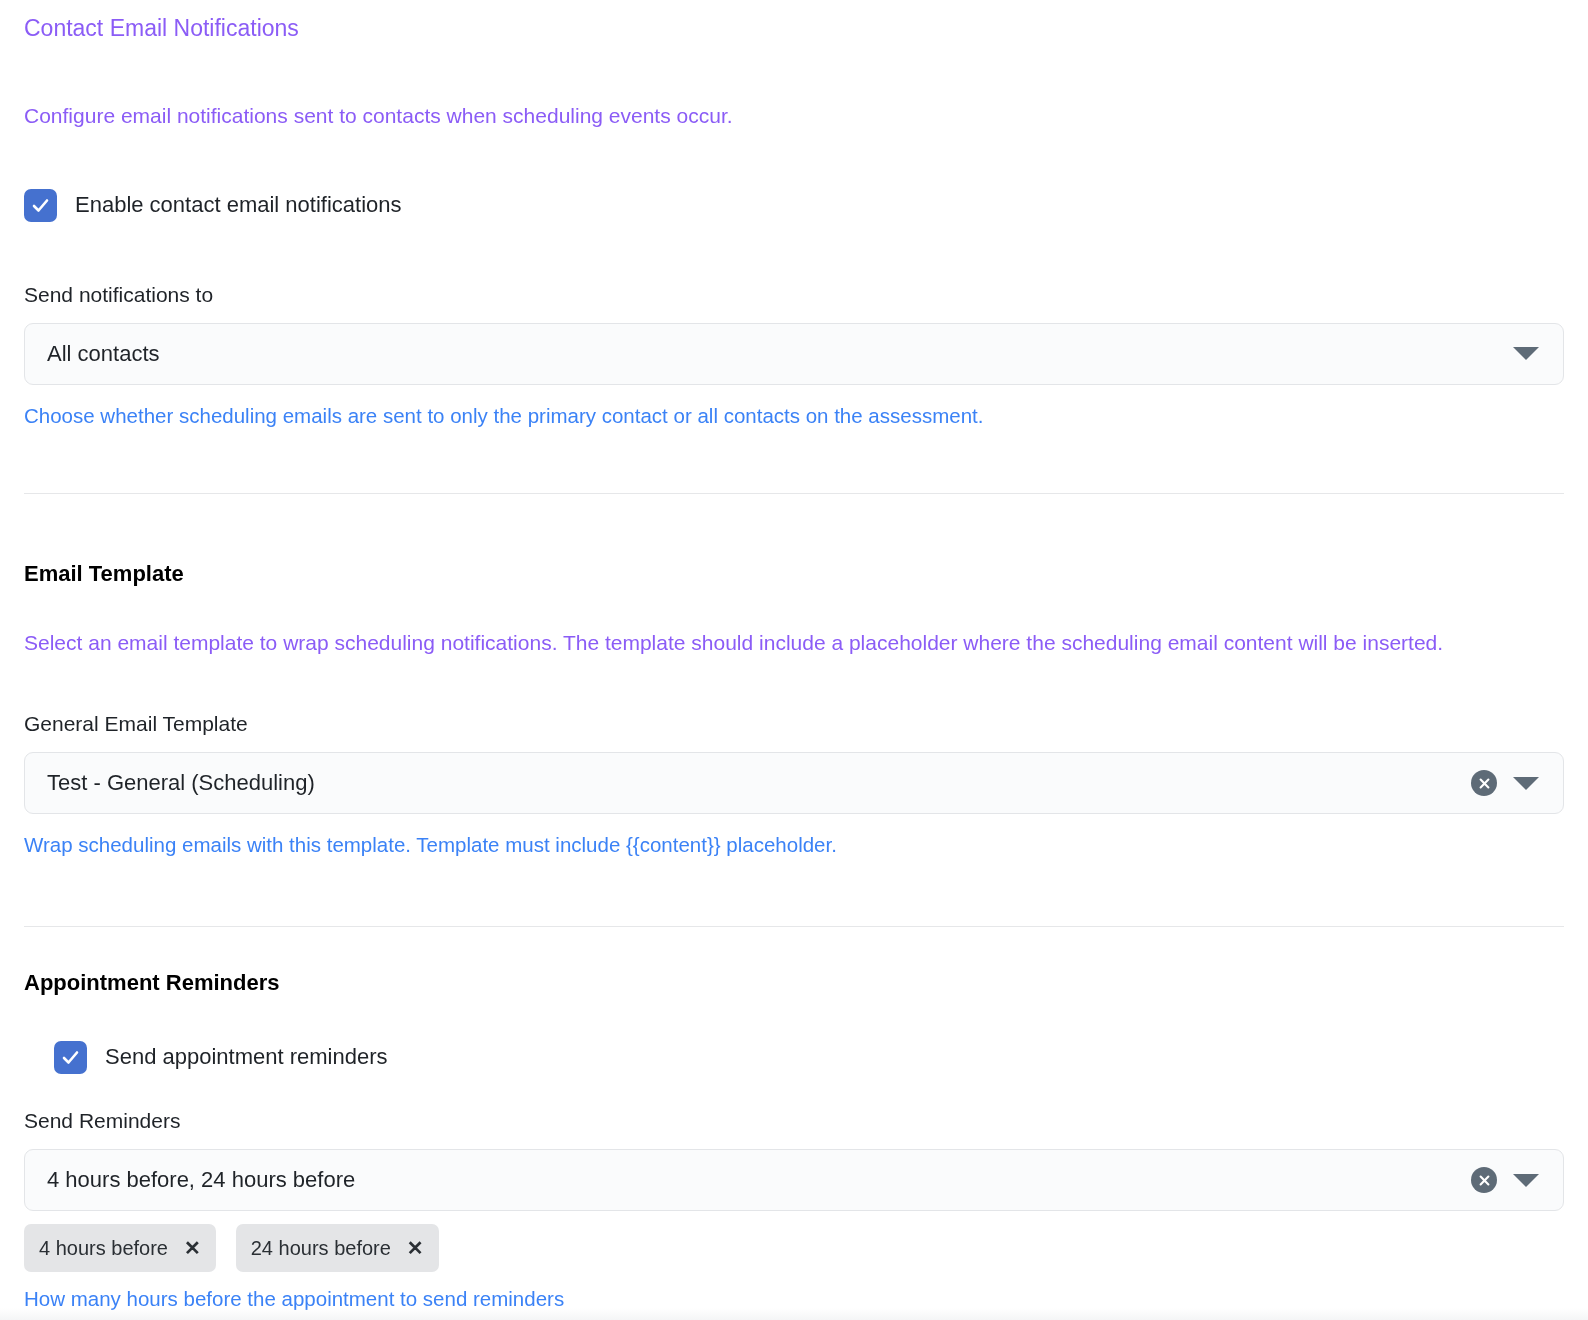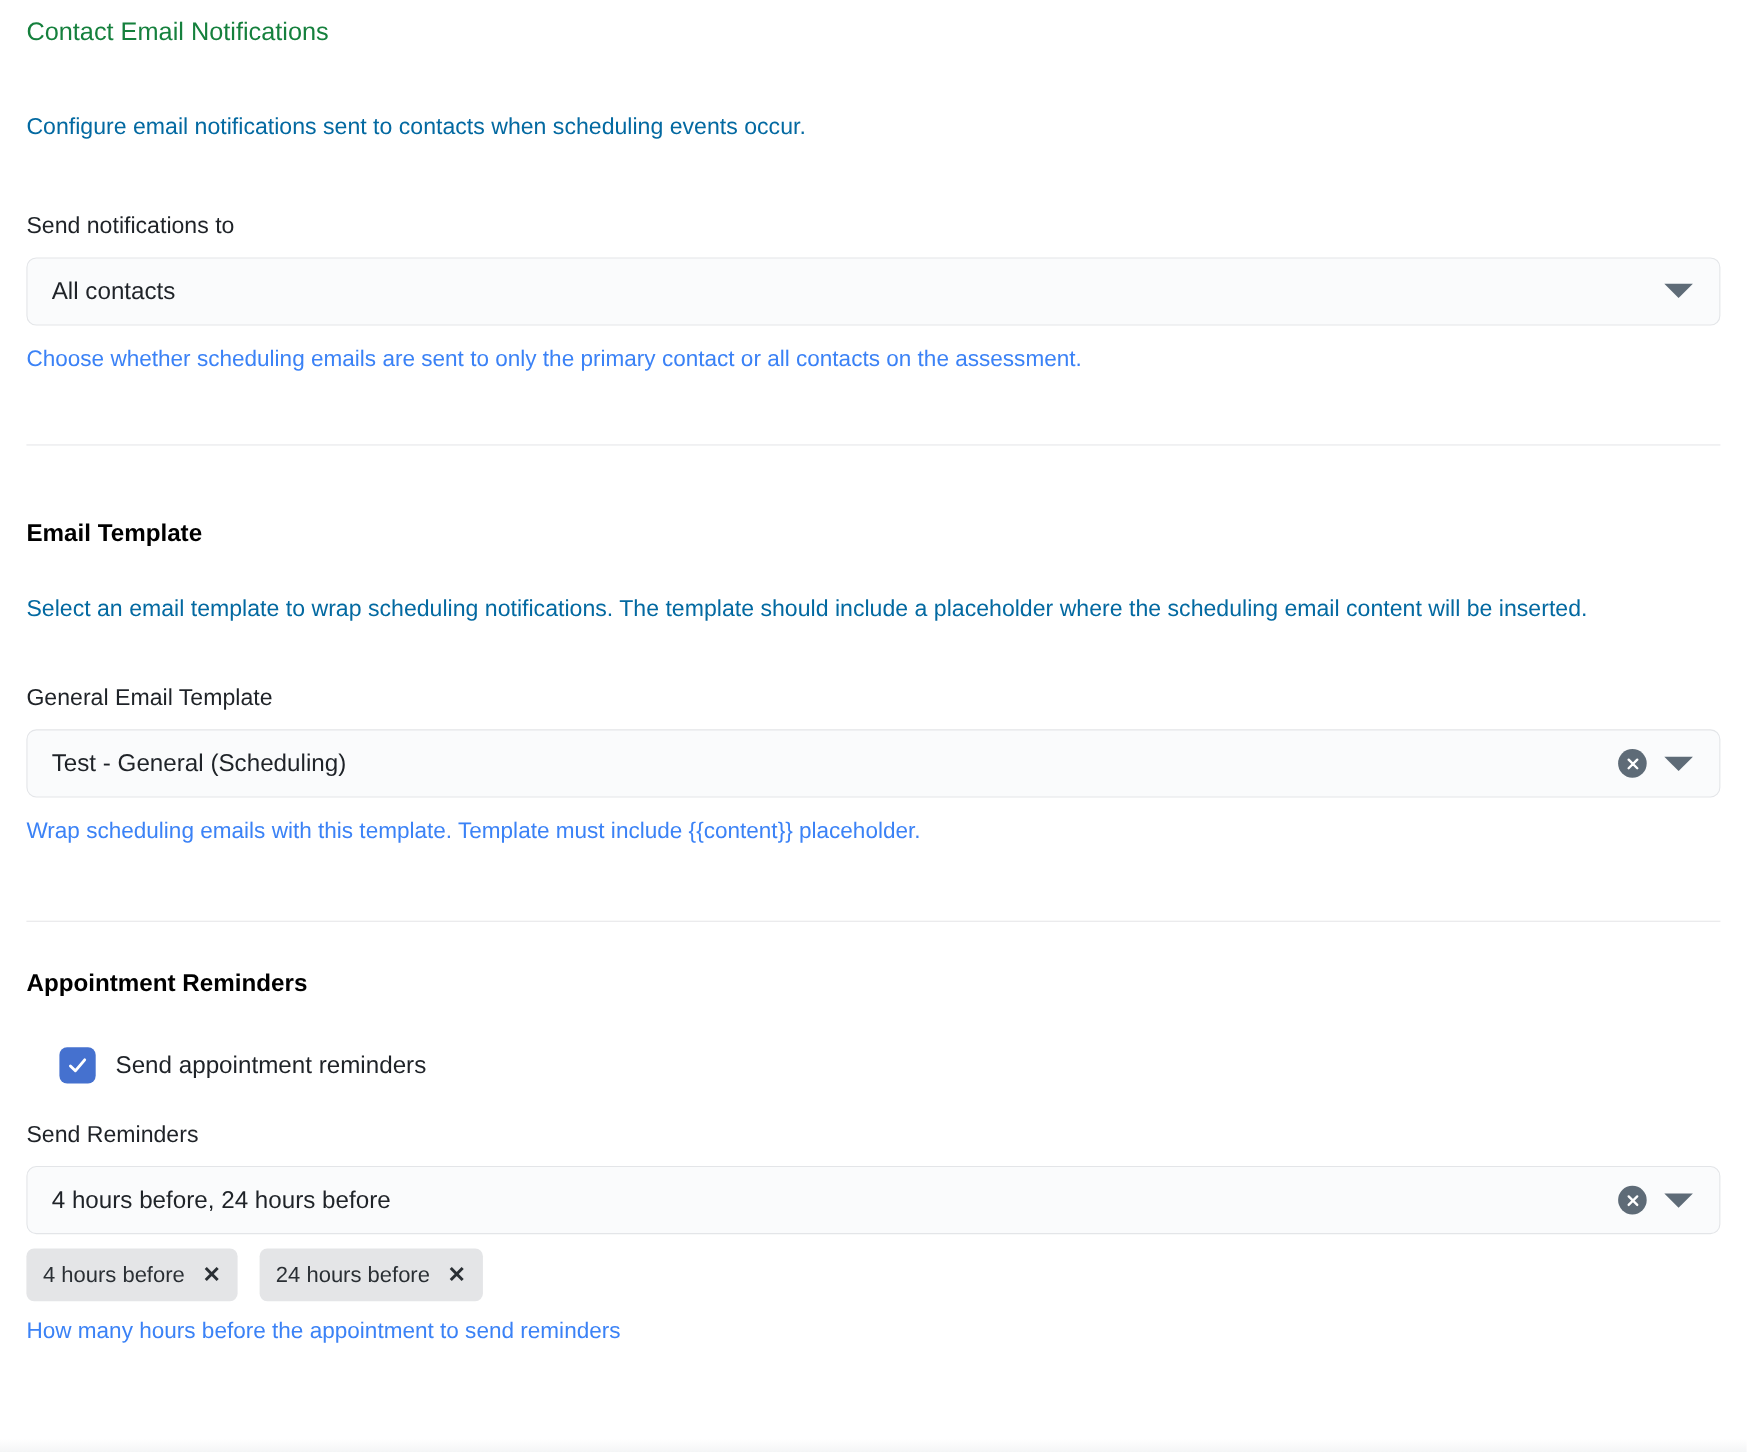--- a/index.html
+++ b/index.html
@@ -19,38 +19,38 @@
 
   .page {
     padding: 0 24px;
     width: 1588px;
   }
 
   
   .section-title-plain {
     font-size: 23px;
     font-weight: 400;
-    color: #15803d;
+    color: #8b5cf6;
     line-height: 1.2;
     margin: 0;
     padding-top: 15px;
   }
   .section-title-bold {
     font-size: 22px;
     font-weight: 700;
     color: #000000;
     line-height: 1.2;
     margin: 0;
   }
 
   
   .desc {
     font-size: 21px;
     font-weight: 400;
-    color: #0369a1;
+    color: #8b5cf6;
     line-height: 1.62;
     margin: 0;
     max-width: 1500px;
   }
   .helper {
     font-size: 20.5px;
     font-weight: 400;
     color: #3b82f6;
     line-height: 1.4;
     margin: 0;
@@ -199,20 +199,28 @@
 <body>
 
 <div class="page">
 
   <div>
 
     <h2 class="section-title-plain">Contact Email Notifications</h2>
 
     <p class="desc sp-desc1">Configure email notifications sent to contacts when scheduling events occur.</p>
 
+    <div class="check-row sp-check1">
+      <span class="checkbox">
+        <svg width="21" height="21" viewBox="0 0 21 21">
+          <path d="M4 11 L8.5 15.5 L17 5.5" stroke="#ffffff" stroke-width="2.6" fill="none" stroke-linecap="round" stroke-linejoin="round"></path>
+        </svg>
+      </span>
+      <span class="check-label">Enable contact email notifications</span>
+    </div>
 
     <div class="field-label sp-lbl1">Send notifications to</div>
 
     <div class="select sp-sel">
       <span class="select-value">All contacts</span>
       <span class="select-actions">
         <span class="caret"></span>
       </span>
     </div>
 

